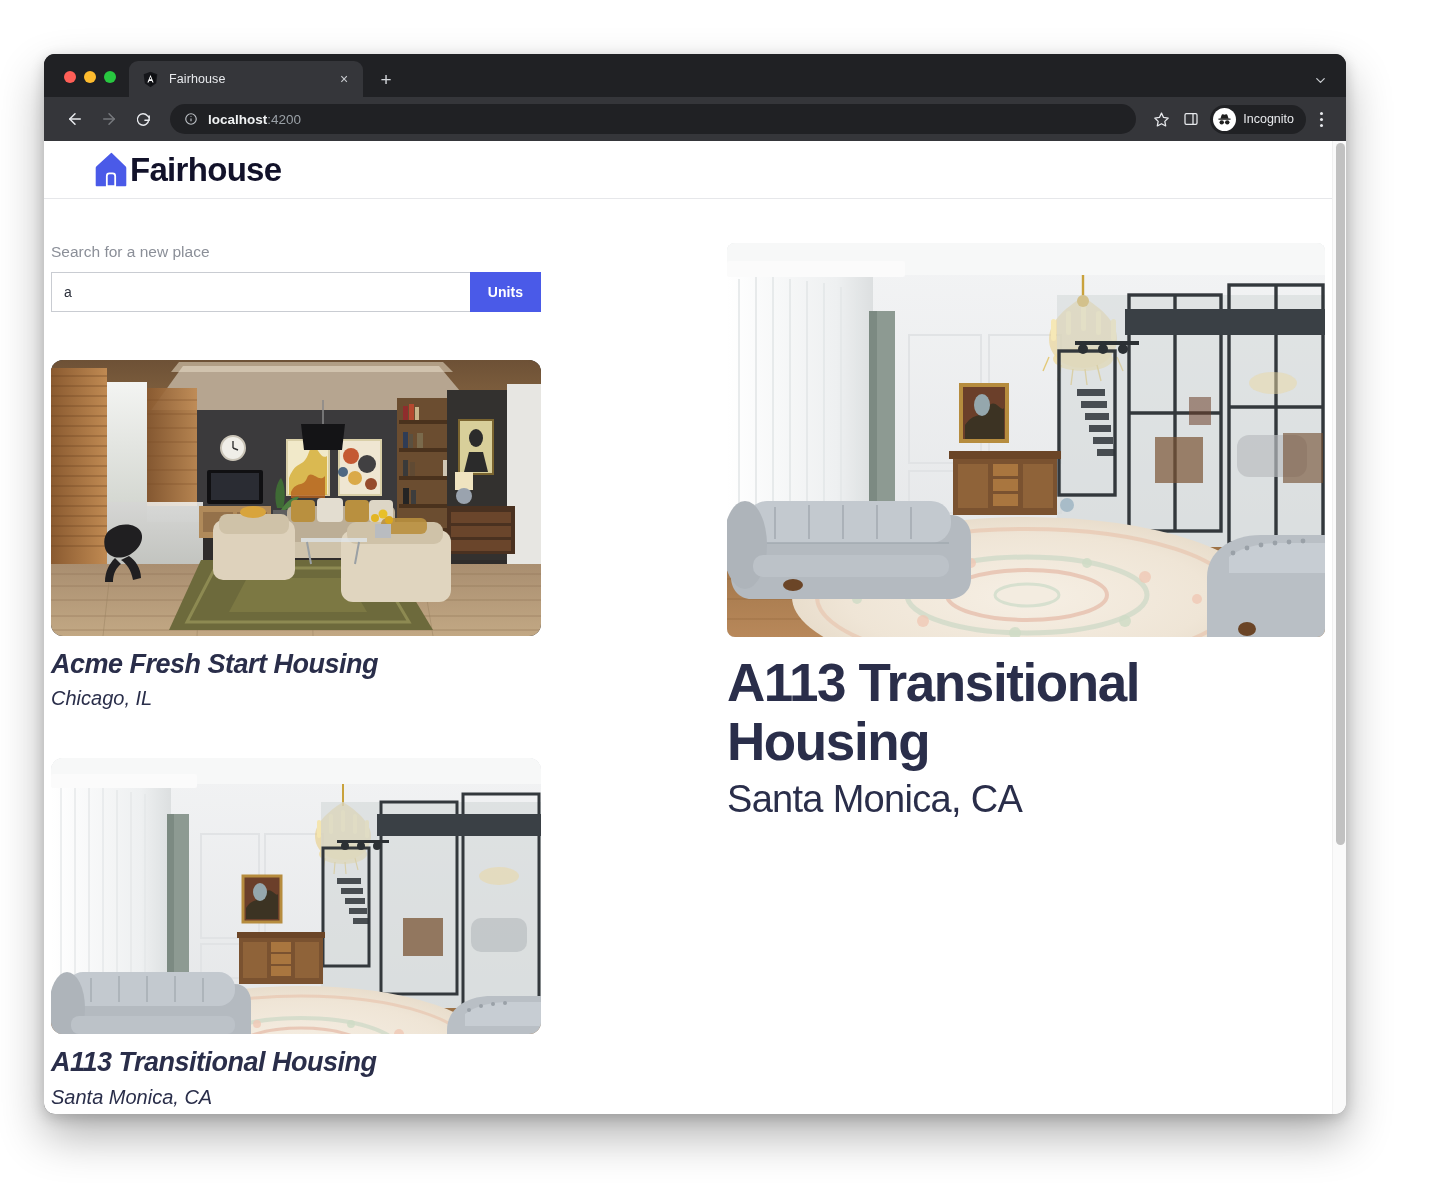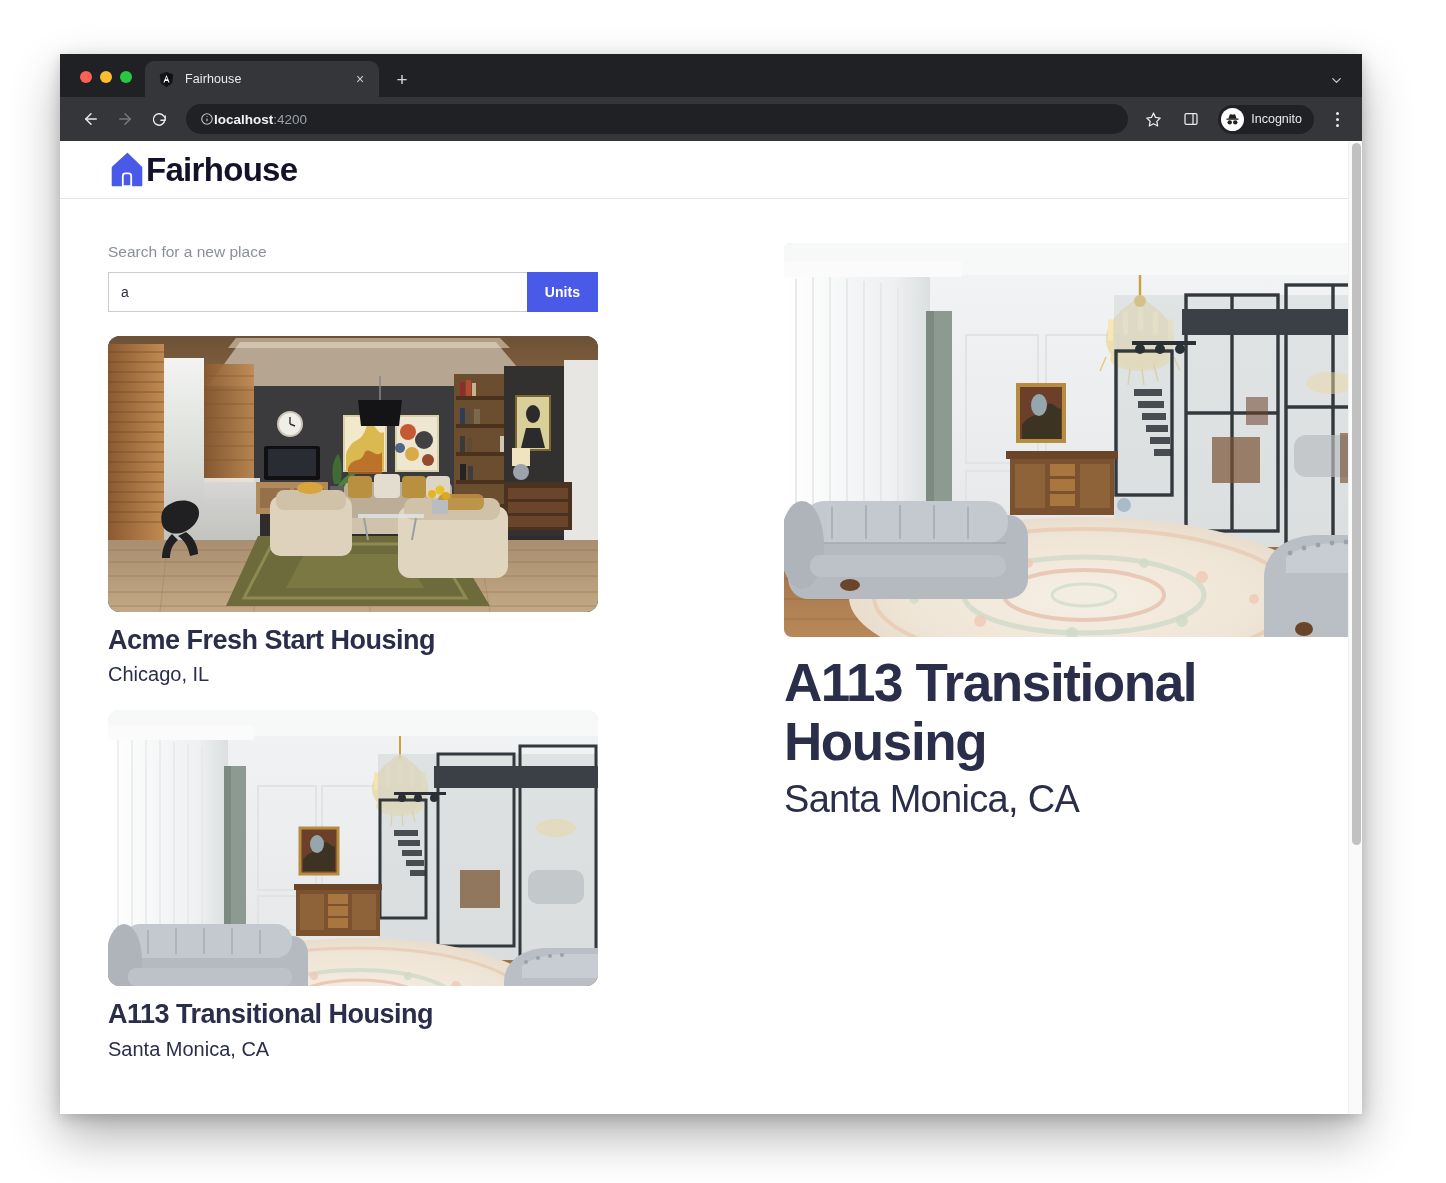--- a/index.html
+++ b/index.html
@@ -6,24 +6,24 @@
   html, body {
     width: 1446px; height: 1183px;
     background: #ffffff;
     font-family: "Liberation Sans", sans-serif;
     overflow: hidden;
   }
 
   
   .browser-window {
     position: absolute;
-    left: 60px; top: 54px;
+    left: 44px; top: 54px;
     width: 1302px; height: 1060px;
     background: #202124;
-    border-radius: 0;
+    border-radius: 11px;
     box-shadow: 0 22px 46px rgba(0,0,0,0.30), 0 4px 14px rgba(0,0,0,0.18);
     overflow: hidden;
     display: flex; flex-direction: column;
   }
 
   
   .tab-strip {
     height: 43px; background: #202124;
     display: flex; align-items: flex-end;
     position: relative; flex: 0 0 auto;
@@ -72,26 +72,26 @@
   }
   .nav-btn {
     width: 30px; height: 30px; border-radius: 50%;
     display: flex; align-items: center; justify-content: center;
     color: #e8eaed;
   }
   .nav-btn.disabled { color: #76787c; }
   .omnibox {
     flex: 1 1 auto; height: 30px; margin-left: 8px;
     background: #202124; border-radius: 16px;
-    display: flex; align-items: center; padding: 0 14px; 
+    display: flex; align-items: center; padding: 0 14px; gap: 10px;
     min-width: 0;
   }
   .omnibox-url { font-size: 13.5px; color: #9aa0a6; white-space: nowrap; }
   .omnibox-url b { color: #f1f3f4; font-weight: 700; }
-  .tb-right { display: flex; align-items: center; gap: 8px; margin-left: 6px; }
+  .tb-right { display: flex; align-items: center; gap: 0; margin-left: 6px; }
   .tb-icon {
     width: 30px; height: 30px; border-radius: 50%;
     display: flex; align-items: center; justify-content: center;
     color: #e8eaed;
   }
   .incognito-pill {
     height: 29px; border-radius: 15px; background: #202124;
     display: flex; align-items: center; gap: 7px;
     padding: 0 12px 0 3px; margin-left: 4px;
   }
@@ -120,21 +120,21 @@
     background: #fff;
   }
   .brand { display: flex; align-items: center; gap: 0px; }
   .brand-logo { width: 38px; height: 40px; flex: 0 0 auto; }
   .brand-name {
     font-size: 33px; font-weight: 700; color: #12122a;
     letter-spacing: -0.7px; line-height: 1;
   }
 
   .content {
-    display: flex; padding: 44px 48px 0 48px; gap: 18px;
+    display: flex; padding: 44px 48px 0 48px; gap: 18px; justify-content: center;
   }
 
   
   .results-col { width: 552px; flex: 0 0 auto; }
   .search-label {
     font-size: 15.5px; color: #8b8f98; margin-bottom: 10px; line-height: 1.2;
   }
   .search-row { display: flex; width: 490px; height: 40px; }
   .search-input {
     flex: 1 1 auto; border: 1px solid #c9ccd2; border-right: none;
@@ -143,21 +143,21 @@
     background: #fff; outline: none; border-radius: 0;
   }
   .search-btn {
     width: 71px; flex: 0 0 auto; border: none;
     background: #4a5ae8; color: #ffffff;
     font-size: 14px; font-weight: 600;
     font-family: "Liberation Sans", sans-serif;
     cursor: pointer; letter-spacing: .1px;
   }
 
-  .card { margin-top: 24px; width: 532px; }
+  .card { margin-top: 48px; width: 532px; font-style: italic; }
   .card-photo {
     width: 490px; height: 276px; border-radius: 12px;
     overflow: hidden; display: block; background: #cfd3d8;
   }
   .card-title {
     font-size: 27px; font-weight: 700; color: #2a2e4a;
     letter-spacing: -0.5px; margin-top: 14px; line-height: 1.1;
   }
   .card-city {
     font-size: 20px; color: #2a2e4a; margin-top: 7px; line-height: 1.2;

